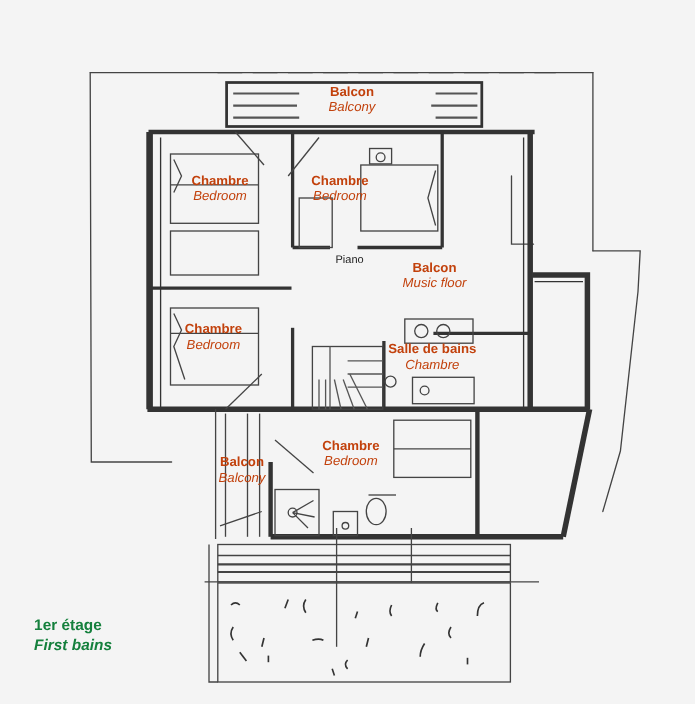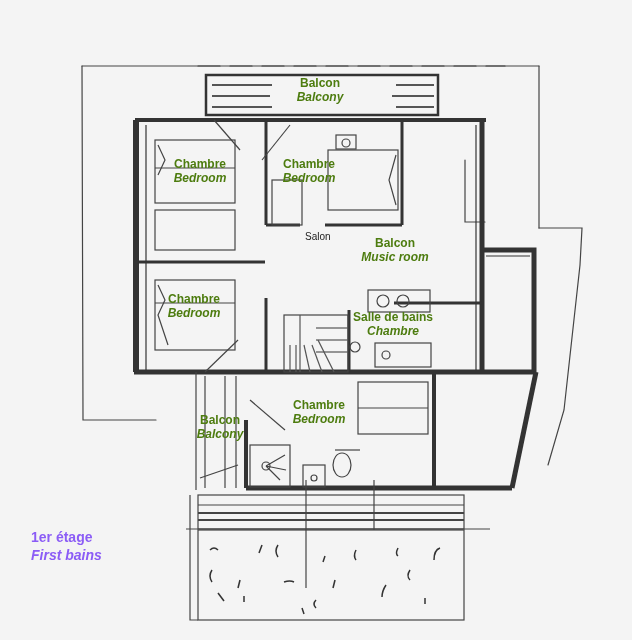--- a/index.html
+++ b/index.html
@@ -1,22 +1,22 @@
 <!DOCTYPE html>
 <html><head>
 <meta charset="utf-8">
 <style>
   html, body { margin: 0; padding: 0; background: #f4f4f4; }
   body { width: 632px; height: 640px; position: relative; overflow: hidden; font-family: "Liberation Sans", sans-serif; }
   #plan { position: absolute; left: 0; top: 0; width: 632px; height: 640px; }
-  .label { position: absolute; text-align: center; color: #4d7c0f; font-family: "Liberation Sans", sans-serif; line-height: 1.2; }
+  .label { position: absolute; text-align: center; color: #c2410c; font-family: "Liberation Sans", sans-serif; line-height: 1.2; }
   .label .fr { display: block; font-weight: bold; font-size: 12px; }
-  .label .en { display: block; font-weight: bold; font-style: italic; font-size: 12px; }
+  .label .en { display: block; font-weight: normal; font-style: italic; font-size: 12px; }
   .small { position: absolute; font-size: 10px; color: #222; font-family: "Liberation Sans", sans-serif; }
-  .floor { position: absolute; left: 31px; top: 529px; line-height: 1.25; color: #8b5cf6; }
+  .floor { position: absolute; left: 31px; top: 560px; line-height: 1.25; color: #15803d; }
   .floor .fr { display: block; font-weight: bold; font-size: 14px; }
   .floor .en { display: block; font-weight: bold; font-style: italic; font-size: 14px; }
 </style>
 </head>
 <body>
 
 <svg id="plan" viewBox="0 0 632 640" xmlns="http://www.w3.org/2000/svg">
   <g fill="none" stroke="#444" stroke-width="1.2" stroke-linecap="round">
 
     <path d="M82 66 L539 66"></path>
@@ -171,24 +171,24 @@
   <span class="en">Balcony</span>
 </div>
 <div class="label" style="left:155px; top:157px; width:90px;">
   <span class="fr">Chambre</span>
   <span class="en">Bedroom</span>
 </div>
 <div class="label" style="left:264px; top:157px; width:90px;">
   <span class="fr">Chambre</span>
   <span class="en">Bedroom</span>
 </div>
-<div class="small" style="left:305px; top:231px;">Salon</div>
+<div class="small" style="left:305px; top:231px;">Piano</div>
 <div class="label" style="left:350px; top:236px; width:90px;">
   <span class="fr">Balcon</span>
-  <span class="en">Music room</span>
+  <span class="en">Music floor</span>
 </div>
 <div class="label" style="left:149px; top:292px; width:90px;">
   <span class="fr">Chambre</span>
   <span class="en">Bedroom</span>
 </div>
 <div class="label" style="left:345px; top:310px; width:96px;">
   <span class="fr">Salle de bains</span>
   <span class="en">Chambre</span>
 </div>
 <div class="label" style="left:274px; top:398px; width:90px;">

